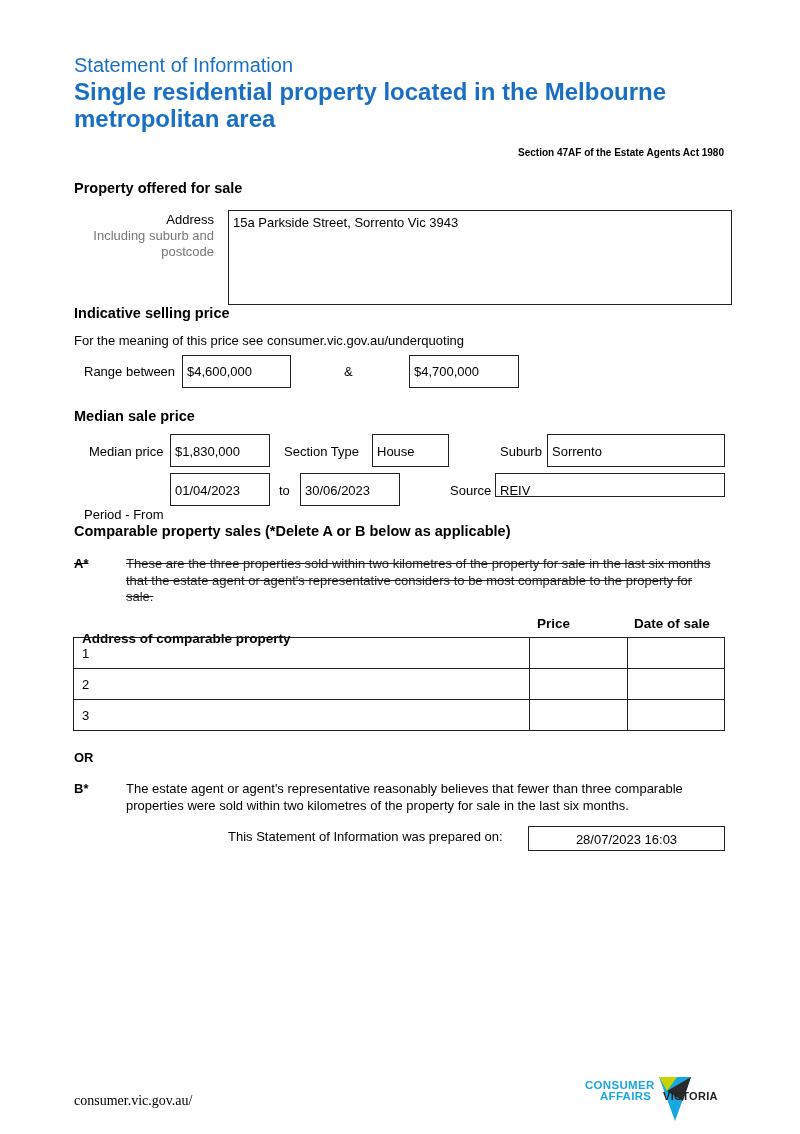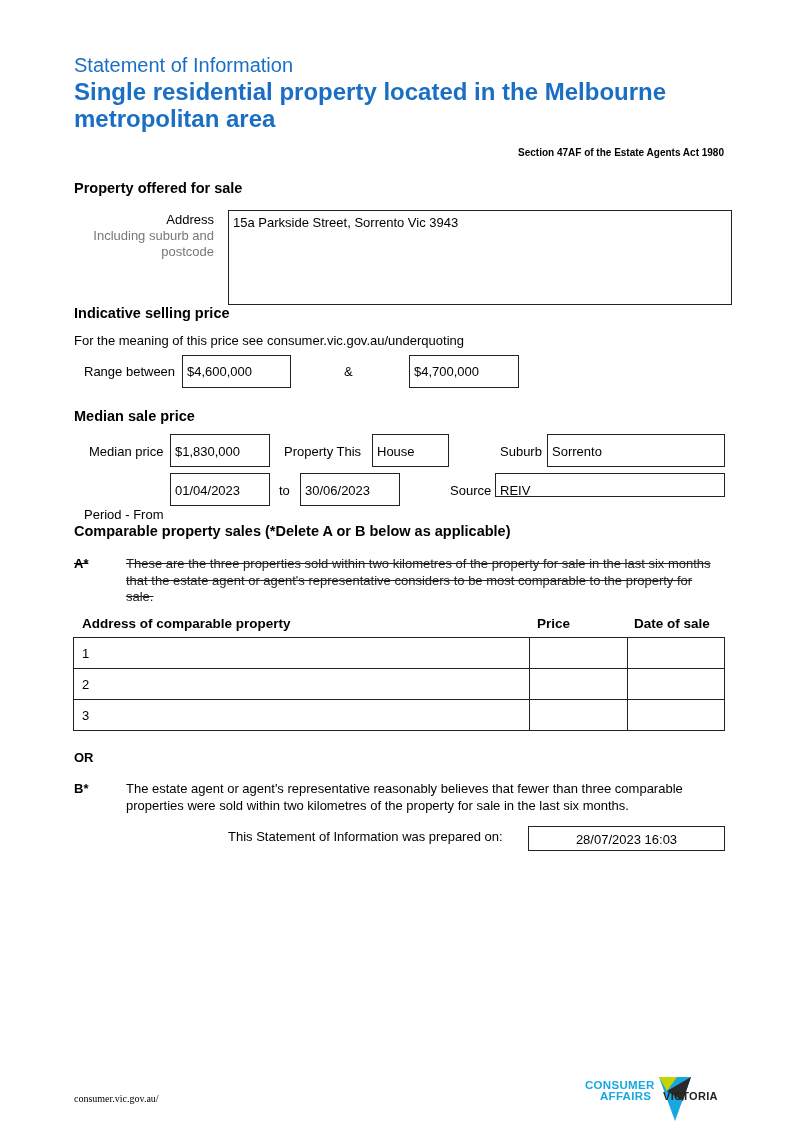--- a/index.html
+++ b/index.html
@@ -11,21 +11,21 @@
   .act { right: 76px; top: 147px; font-size: 10px; font-weight: bold; }
   .h2 { font-size: 14.5px; font-weight: bold; left: 74px; }
   .box { border: 1px solid #222; box-sizing: border-box; font-size: 13px; padding: 4px 4px 0 4px; }
   .lbl { font-size: 13px; text-align: right; }
   .small { font-size: 13px; }
   .grey { color: #777; }
   .strike { text-decoration: line-through; }
   table.comp { position: absolute; left: 73px; top: 637px; width: 652px; border-collapse: collapse; }
   table.comp td { border: 1.5px solid #222; height: 30px; font-size: 13px; padding: 0 0 0 8px; }
   .th { font-size: 13.5px; font-weight: bold; }
-  .footer-url { left: 74px; top: 1093px; font-family: "Liberation Serif", serif; font-size: 10px; }
+  .footer-url { left: 74px; top: 1093px; font-family: "Liberation Serif", serif; font-size: 14px; }
   .logo { left: 585px; top: 1075px; width: 145px; height: 48px; }
 </style>
 </head>
 <body>
 
 <div class="abs subtitle">Statement of Information</div>
 <div class="abs title">Single residential property located in the Melbourne metropolitan area</div>
 <div class="abs act">Section 47AF of the Estate Agents Act 1980</div>
 
 <div class="abs h2" style="top:180px;">Property offered for sale</div>
@@ -36,37 +36,37 @@
 <div class="abs h2" style="top:305px;">Indicative selling price</div>
 <div class="abs small" style="left:74px; top:333px;">For the meaning of this price see consumer.vic.gov.au/underquoting</div>
 <div class="abs small" style="left:84px; top:364px;">Range between</div>
 <div class="abs box" style="left:182px; top:355px; width:109px; height:33px; padding-top:8px;">$4,600,000</div>
 <div class="abs small" style="left:344px; top:364px;">&amp;</div>
 <div class="abs box" style="left:409px; top:355px; width:110px; height:33px; padding-top:8px;">$4,700,000</div>
 
 <div class="abs h2" style="top:408px;">Median sale price</div>
 <div class="abs small" style="left:89px; top:444px;">Median price</div>
 <div class="abs box" style="left:170px; top:434px; width:100px; height:33px; padding-top:9px;">$1,830,000</div>
-<div class="abs small" style="left:284px; top:444px;">Property This</div>
+<div class="abs small" style="left:284px; top:444px;">Section Type</div>
 <div class="abs box" style="left:372px; top:434px; width:77px; height:33px; padding-top:9px;">House</div>
 <div class="abs small" style="left:500px; top:444px;">Suburb</div>
 <div class="abs box" style="left:547px; top:434px; width:178px; height:33px; padding-top:9px;">Sorrento</div>
 
 <div class="abs small" style="left:84px; top:483px;margin-top:24px;">Period - From</div>
 <div class="abs box" style="left:170px; top:473px; width:100px; height:33px; padding-top:9px;">01/04/2023</div>
 <div class="abs small" style="left:279px; top:483px;">to</div>
 <div class="abs box" style="left:300px; top:473px; width:100px; height:33px; padding-top:9px;">30/06/2023</div>
 <div class="abs small" style="left:450px; top:483px;">Source</div>
 <div class="abs box" style="left:495px; top:473px; width:230px; height:24px; padding-top:9px;">REIV</div>
 
 <div class="abs h2" style="top:523px;">Comparable property sales (*Delete A or B below as applicable)</div>
 <div class="abs strike" style="left:74px; top:556px; font-size:13px; font-weight:bold;">A*</div>
 <div class="abs small strike" style="left:126px; top:556px; width:590px; line-height:16.5px; color:#222;">These are the three properties sold within two kilometres of the property for sale in the last six months that the estate agent or agent's representative considers to be most comparable to the property for sale.</div>
 
-<div class="abs th" style="left:82px; top:616px;">Address of comparable property</div>
+<div class="abs th" style="left:82px; top:631px;">Address of comparable property</div>
 <div class="abs th" style="left:537px; top:616px;">Price</div>
 <div class="abs th" style="left:634px; top:616px;">Date of sale</div>
 
 <table class="comp">
   <tbody>
       <tr>
     <td style="width:447px;">1</td>
     <td style="width:89px;"></td>
     <td></td>
   </tr>

